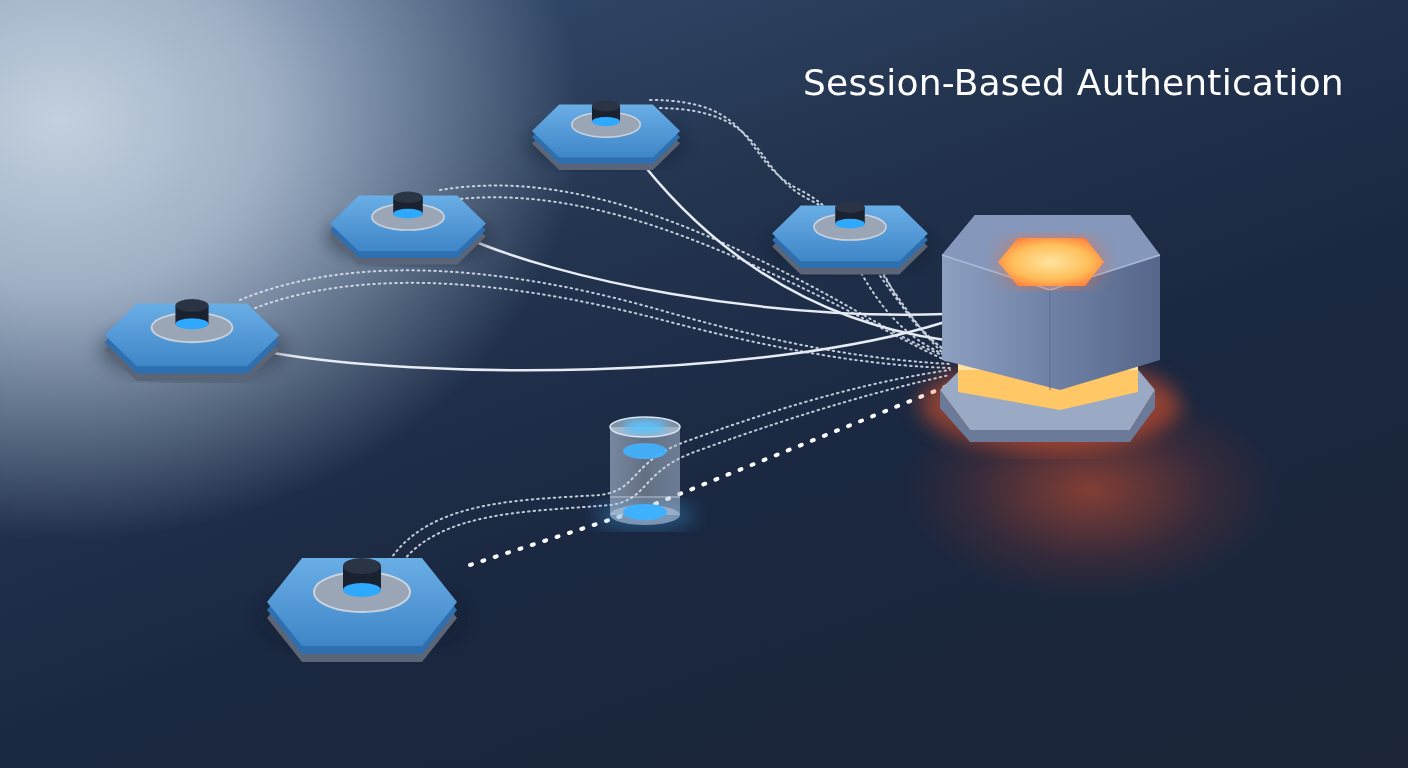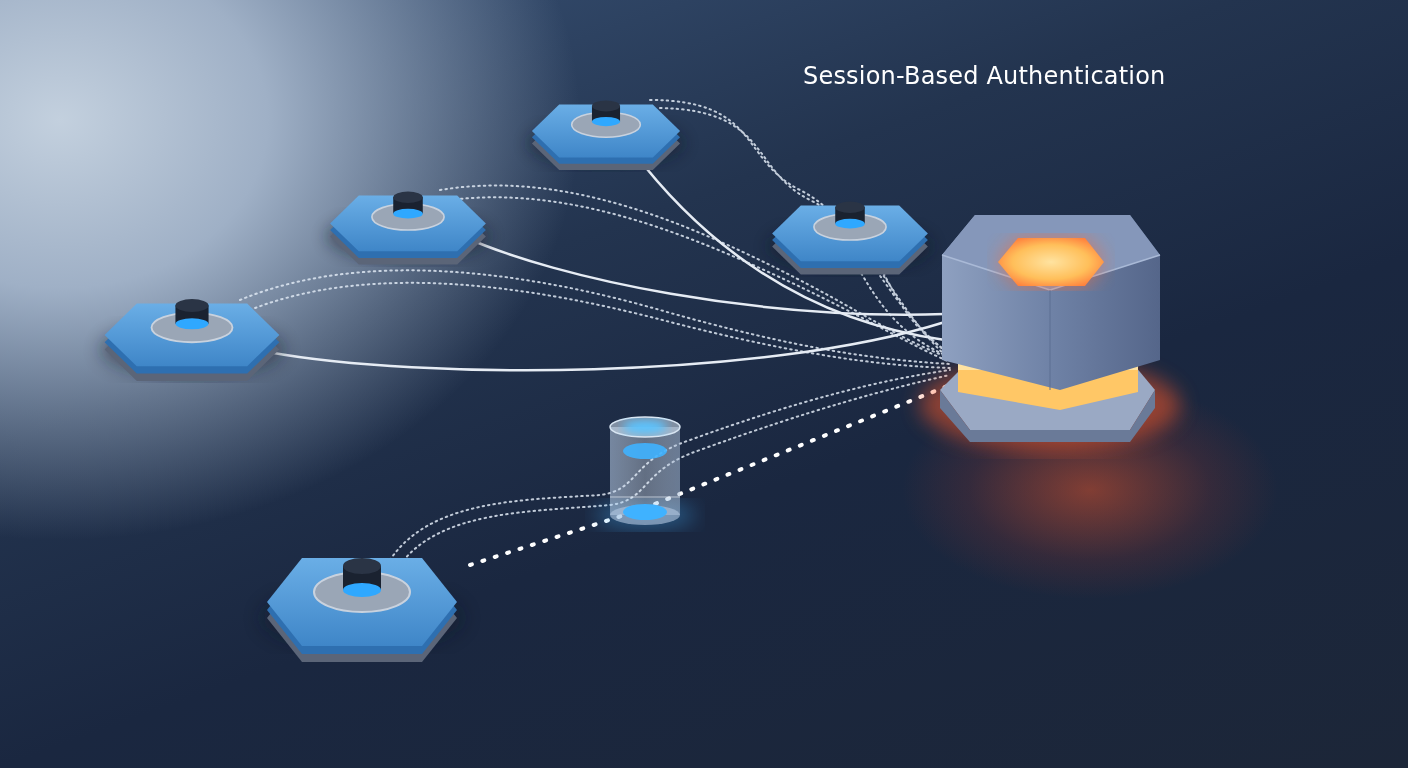--- a/index.html
+++ b/index.html
@@ -1,21 +1,21 @@
 <!DOCTYPE html>
 <html><head>
 <meta charset="utf-8">
 <style>
   html, body { margin:0; padding:0; }
   body { width:1408px; height:768px; overflow:hidden; position:relative;
     background: radial-gradient(ellipse 520px 420px at 60px 120px, #c3d0de 0%, #9fb0c6 40%, rgba(70,95,130,0) 100%),
                 linear-gradient(160deg, #3a5478 0%, #23344f 35%, #1a2740 60%, #1c2638 100%);
     font-family: "DejaVu Sans", sans-serif; }
   #scene { position:absolute; left:0; top:0; width:1408px; height:768px; }
-  .title { position:absolute; left:803px; top:62px; color:#ffffff; font-size:24px; letter-spacing:0.2px;
+  .title { position:absolute; left:803px; top:62px; color:#ffffff; font-size:36px; letter-spacing:0.2px;
     font-family:"DejaVu Sans", sans-serif; font-weight:400; white-space:nowrap; }
   .glow-floor { position:absolute; left:900px; top:380px; width:380px; height:220px; border-radius:50%;
     background: radial-gradient(ellipse at center, rgba(255,90,40,0.45) 0%, rgba(200,60,40,0.15) 45%, rgba(0,0,0,0) 70%); }
 </style>
 </head>
 <body>
 
 <div class="glow-floor"></div>
 
 <svg id="scene" viewBox="0 0 1408 768" xmlns="http://www.w3.org/2000/svg">

